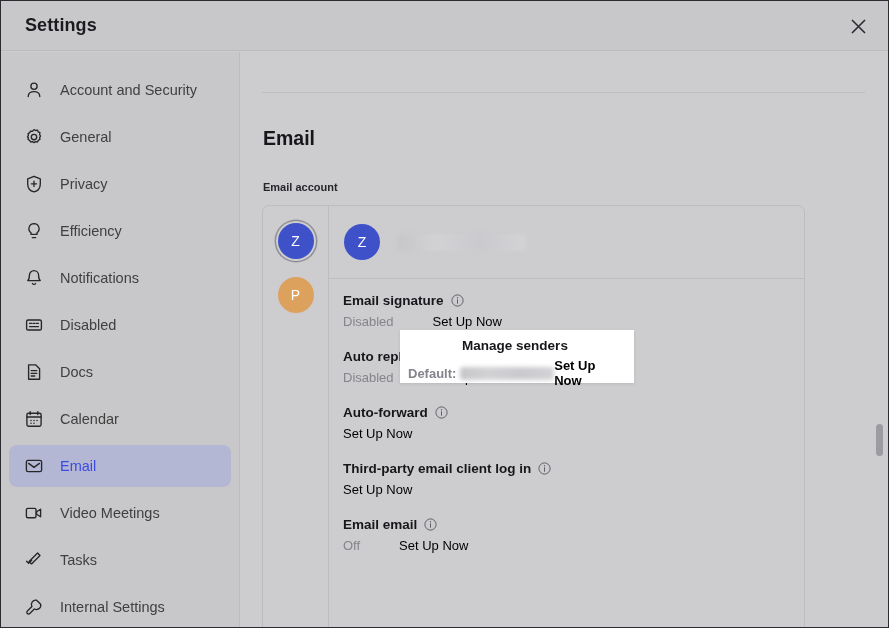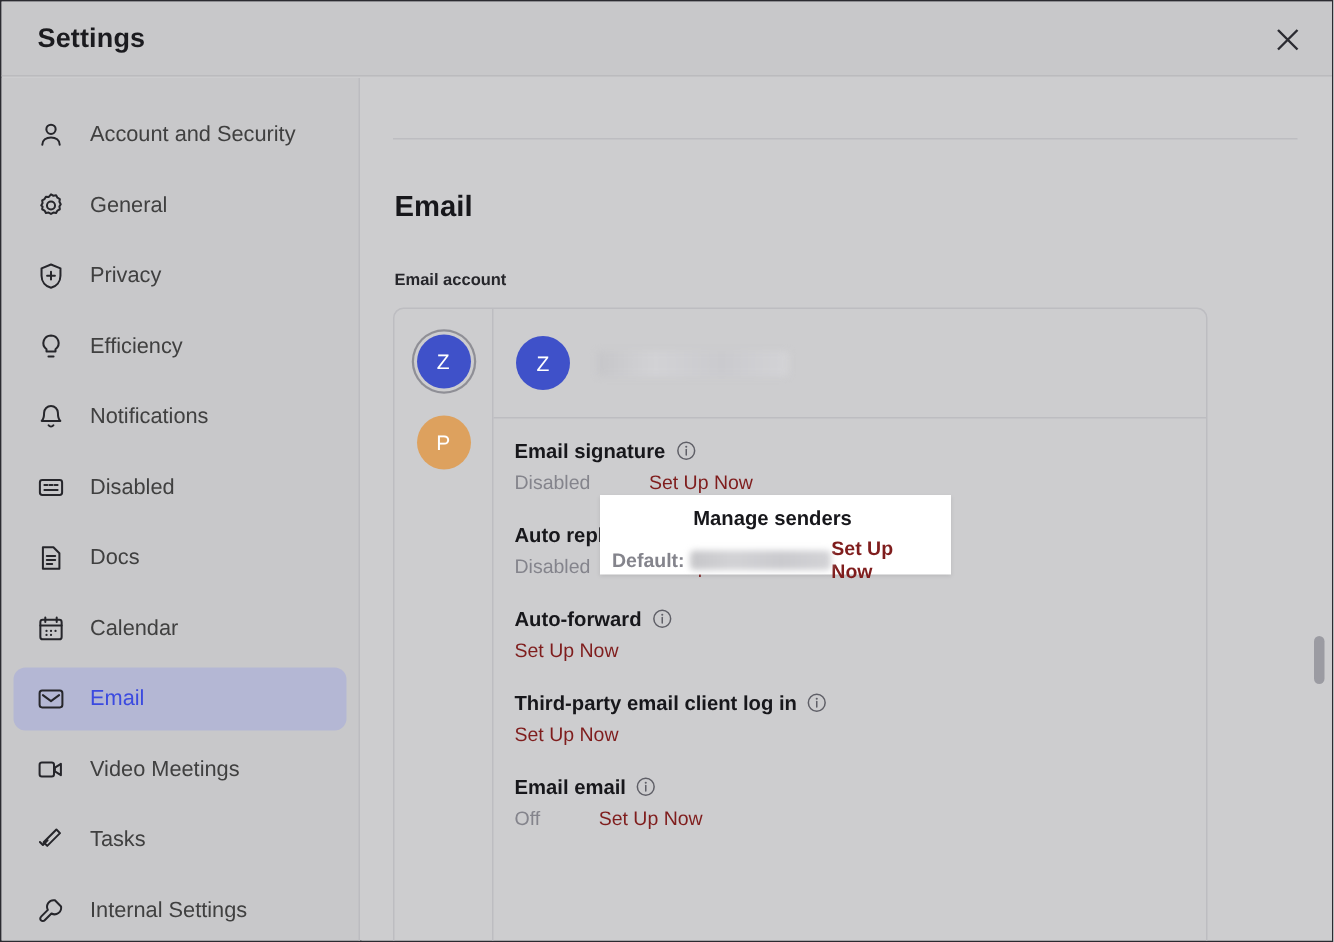--- a/index.html
+++ b/index.html
@@ -145,21 +145,21 @@
     font-size: 13.5px; font-weight: bold; color: #17171b;
     display: flex; align-items: center;
   }
   .info-icon { margin-left: 7px; display: inline-flex; }
   .row-sub {
     margin-top: 6px;
     font-size: 13px;
     display: flex; align-items: center; gap: 33px;
   }
   .state-text { color: #84848c; margin-right: 6px; }
-  .link { color: #7f1d1d; cursor: pointer; }
+  .link { color: #000000; cursor: pointer; }
 
   
   .popup {
     position: absolute; left: 71px; top: 124px;
     width: 234px; height: 53px;
     background: #ffffff;
     padding: 8px 12px 0 8px;
     z-index: 5;
     box-shadow: 0 1px 3px rgba(0,0,0,0.10);
   }

